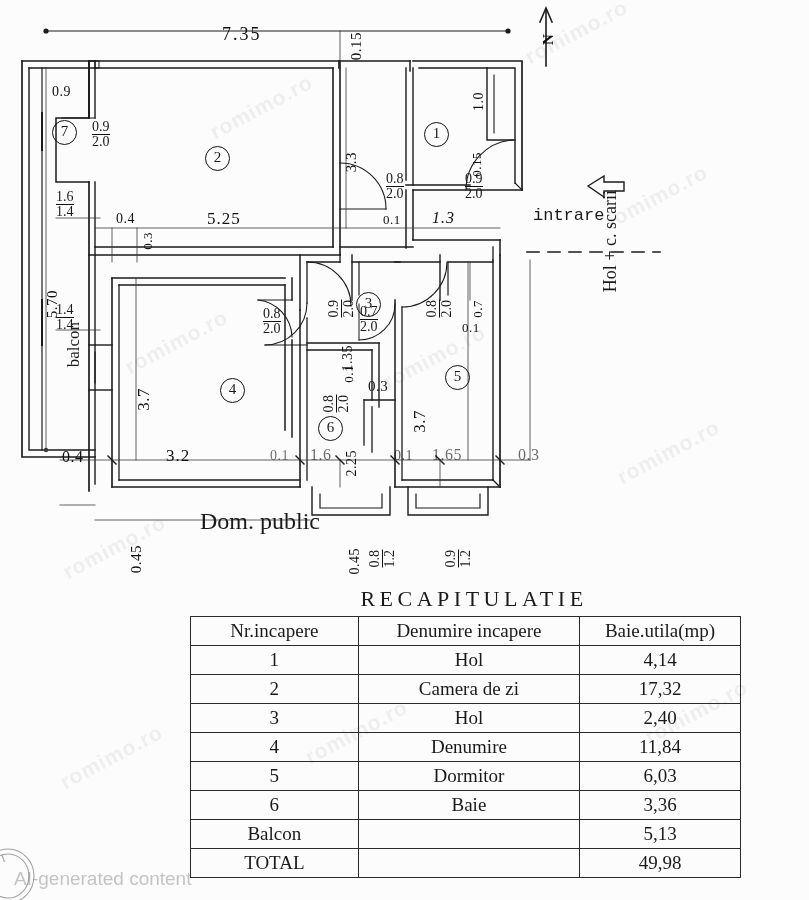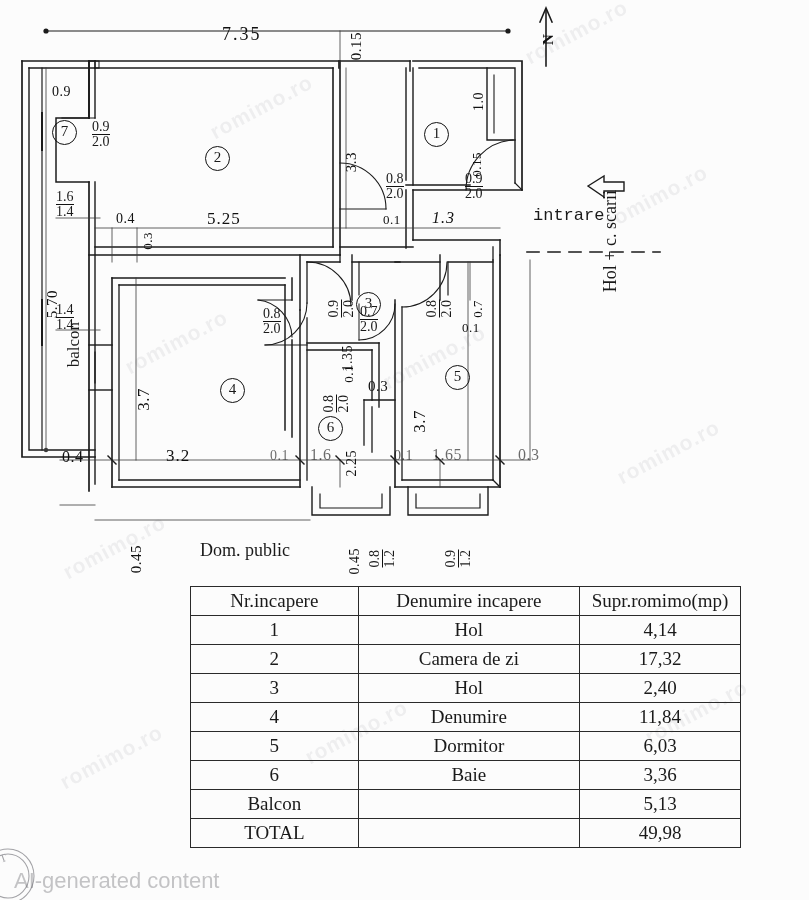--- a/index.html
+++ b/index.html
@@ -14,21 +14,21 @@
   
   .wm{
     position:absolute;color:rgba(120,120,125,.10);
     font-family:"Liberation Sans",sans-serif;font-weight:700;
     letter-spacing:1px;transform:rotate(-28deg);
     white-space:nowrap;pointer-events:none;user-select:none;
     font-size:21px;
   }
   .aiwm{
     position:absolute;left:14px;top:868px;
-    font-family:"Liberation Sans",sans-serif;font-size:22px;
+    font-family:"Liberation Sans",sans-serif;font-size:19px;
     color:rgba(110,110,115,.40);white-space:nowrap;pointer-events:none;
   }
   .stamp{
     position:absolute;left:-14px;top:846px;width:70px;height:60px;
     pointer-events:none;opacity:.5;
   }
 
   
   #plan{position:absolute;left:0;top:0;width:809px;height:575px;}
   #plan svg{display:block;}
@@ -400,36 +400,37 @@
 
     <div class="frac frac-v" style="left:368px;top:550px;transform:rotate(-90deg) translateX(-100%);">
       <i>0.8</i>
       <i class="b">1.2</i>
     </div>
     <div class="frac frac-v" style="left:444px;top:550px;transform:rotate(-90deg) translateX(-100%);">
       <i>0.9</i>
       <i class="b">1.2</i>
     </div>
 
-    <div class="word" style="left:200px;top:540px;font-size:18px;">Dom. public</div>
+    <div class="word" style="left:200px;top:508px;font-size:24px;">Dom. public</div>
 
   </div>
 
   <div id="recap">
+    <div class="title">RECAPITULATIE</div>
     <table>
       <colgroup>
           <col class="c1">
           <col class="c2">
           <col class="c3">
         </colgroup>
       <tbody>
         <tr class="thead">
           <td>Nr.incapere</td>
           <td>Denumire incapere</td>
-          <td>Supr.romimo(mp)</td>
+          <td>Baie.utila(mp)</td>
         </tr>
 
         <tr>
           <td>1</td>
           <td>Hol</td>
           <td>4,14</td>
         </tr>
         <tr>
           <td>2</td>
           <td>Camera de zi</td>

